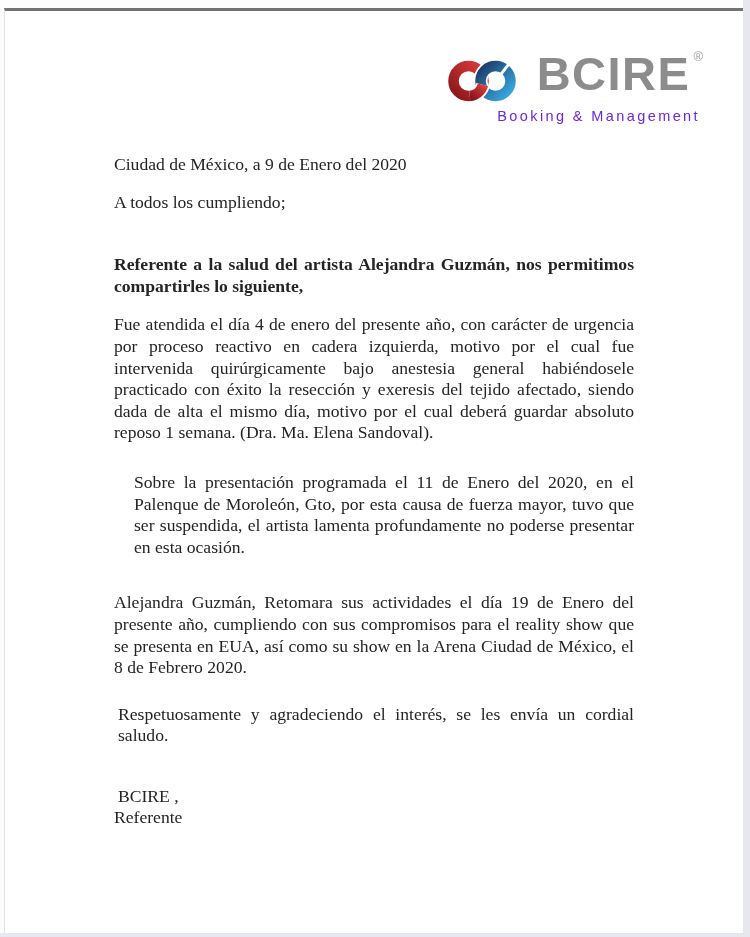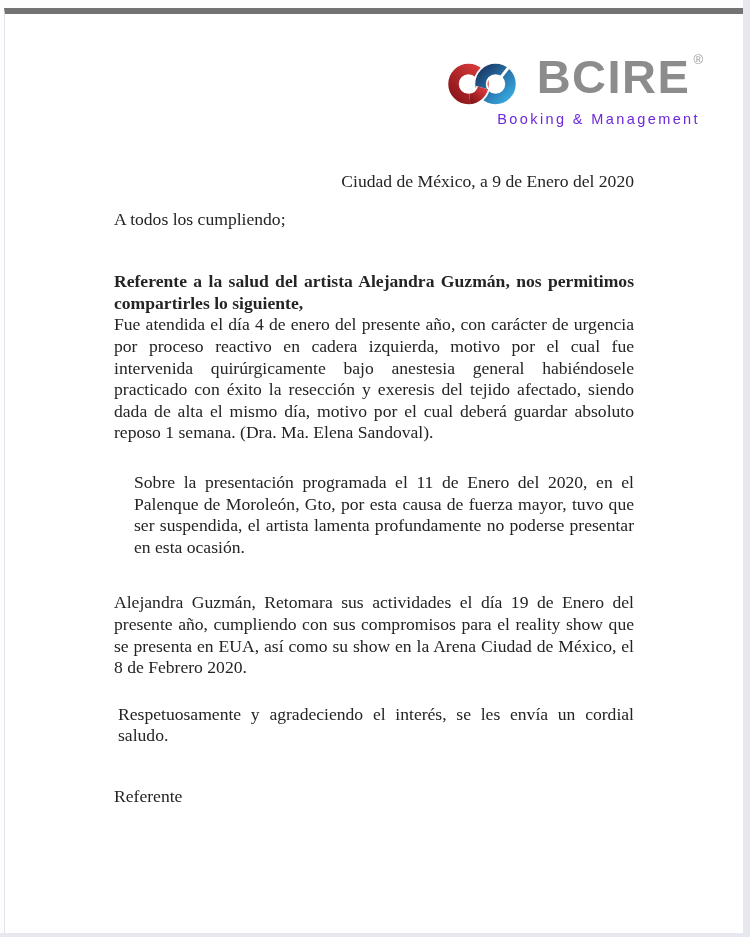--- a/index.html
+++ b/index.html
@@ -15,21 +15,21 @@
     background: #e7e7f0;
   }
   .edge-bottom {
     position: absolute; left: 0; bottom: 0; width: 100%; height: 4px;
     background: #e7e7f0;
   }
   .page {
     position: absolute; left: 4px; top: 8px; right: 7px; bottom: 4px;
     background: #ffffff;
     border-left: 1px solid #e2e2ea;
-    border-top: 6px solid #737373;
+    border-top: 3px solid #737373;
   }
   
   .logo-block {
     display: flex; flex-direction: column; align-items: flex-end;
     padding: 37px 40px 0 0;
   }
   .logo-top { display: flex; align-items: flex-start; }
   .logo-mark { margin-top: 7px; margin-right: 7px; }
   .wordmark {
     font-family: "Liberation Sans", sans-serif;
@@ -55,25 +55,25 @@
     padding-right: 3px;
     white-space: nowrap;
   }
   
   .content {
     margin: 0 109px 0 109px;
     color: #242424;
     font-size: 17.6px;
     line-height: 21.6px;
   }
-  .date       { text-align: right; margin-top: 44px; }
+  .date       { text-align: left; margin-top: 30px; }
   .salutation { margin-top: 16px; }
   .para       { text-align: justify; }
   .p1 { margin-top: 41px; font-weight: bold; }
-  .p2 { }
+  .p2 { margin-top: 17px; }
   .p3 { margin-top: 28px; margin-left: 20px; }
   .p4 { margin-top: 34px; }
   .closing { margin-top: 25px; text-align: justify; padding-left: 4px; }
   .signature { margin-top: 39px; }
   .signature p { line-height: 21px; }
   .sig-company { padding-left: 4px; }
 </style>
 </head>
 <body>
 
@@ -111,20 +111,21 @@
 
   <main class="content">
     <p class="date">Ciudad de México, a 9 de Enero del 2020</p>
     <p class="salutation">A todos los cumpliendo;</p>
     <p class="para p1">Referente a la salud del artista Alejandra Guzmán, nos permitimos compartirles lo siguiente,</p>
     <p class="para p2">Fue atendida el día 4 de enero del presente año, con carácter de urgencia por proceso reactivo en cadera izquierda, motivo por el cual fue intervenida quirúrgicamente bajo anestesia general habiéndosele practicado  con éxito la resección y exeresis del tejido afectado, siendo dada de alta el mismo día, motivo por el cual deberá guardar absoluto reposo 1 semana. (Dra. Ma. Elena Sandoval).</p>
     <p class="para p3">Sobre la presentación programada el 11 de Enero del 2020, en el Palenque de Moroleón, Gto,  por esta causa de fuerza mayor, tuvo que ser suspendida, el artista lamenta profundamente no poderse presentar en esta ocasión.</p>
     <p class="para p4">Alejandra Guzmán, Retomara sus actividades el día 19 de Enero del presente año, cumpliendo con sus compromisos para el reality show que se presenta en EUA, así como su show en la Arena Ciudad de México, el 8 de Febrero 2020.</p>
     <p class="closing">Respetuosamente y agradeciendo el interés, se les envía un cordial saludo.</p>
     <div class="signature">
+      <p class="sig-company">BCIRE ,</p>
       <p>Referente</p>
     </div>
   </main>
 
 </div>
 
 <div class="edge-right"></div>
 <div class="edge-bottom"></div>
 
 </body></html>

